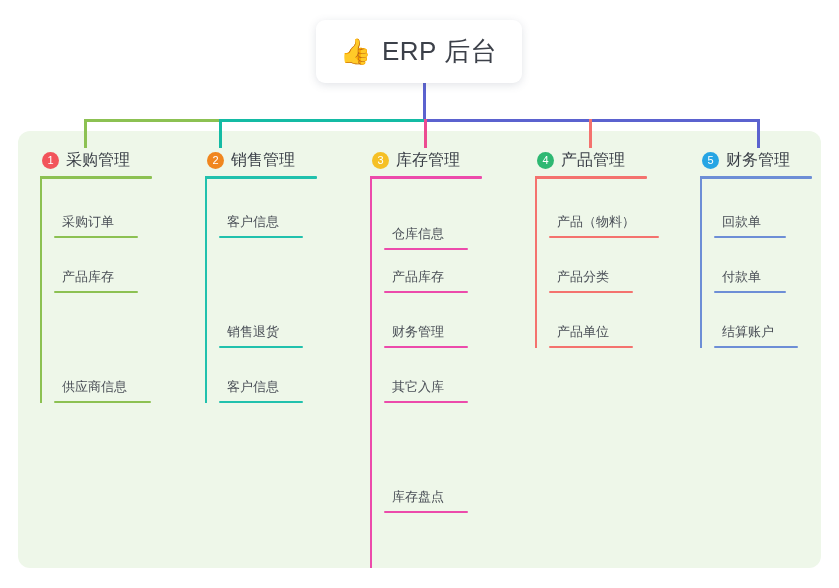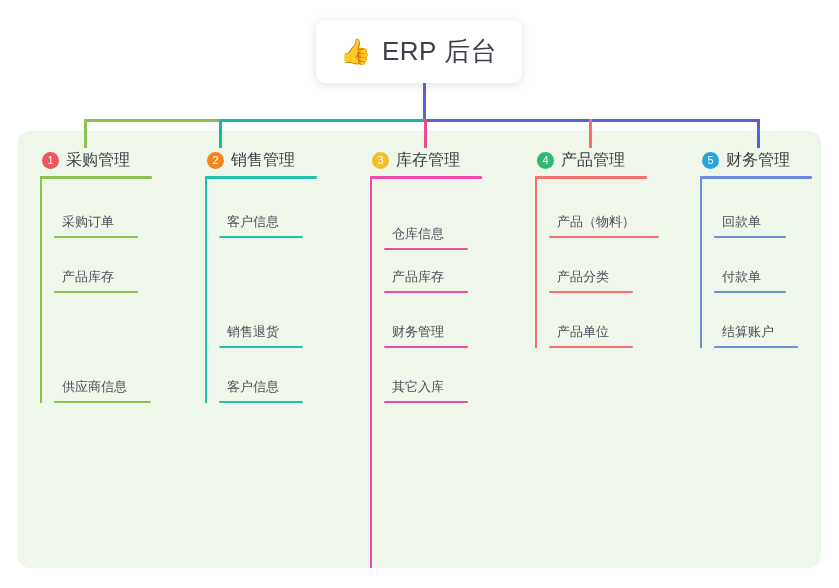--- a/index.html
+++ b/index.html
@@ -156,20 +156,24 @@
           <div class="leaf-rule" style="width: 84px; background: rgb(236, 75, 171);"></div>
         </div>
         <div class="leaf" style="left: 0px; top: 154px; width: 140px;">
           <div class="leaf-label">财务管理</div>
           <div class="leaf-rule" style="width: 84px; background: rgb(236, 75, 171);"></div>
         </div>
         <div class="leaf" style="left: 0px; top: 209px; width: 140px;">
           <div class="leaf-label">其它入库</div>
           <div class="leaf-rule" style="width: 84px; background: rgb(236, 75, 171);"></div>
         </div>
+        <div class="leaf" style="left: 0px; top: 319px; width: 140px;">
+          <div class="leaf-label">库存盘点</div>
+          <div class="leaf-rule" style="width: 84px; background: rgb(236, 75, 171);"></div>
+        </div>
       </div>
       <div class="col" style="left: 535px; top: 148px; width: 150px; height: 209px;">
         <div class="col-head">
           <span class="badge" style="background: rgb(46, 184, 114);">4</span>
           <span class="col-head-label">产品管理</span>
         </div>
         <div class="head-rule" style="top: 28px; width: 112px; background: rgb(244, 114, 110);"></div>
         <div class="trunk" style="left: 0px; top: 28px; height: 172px; background: rgb(244, 114, 110);"></div>
         <div class="leaf" style="left: 0px; top: 44px; width: 140px;">
           <div class="leaf-label">产品（物料）</div>

